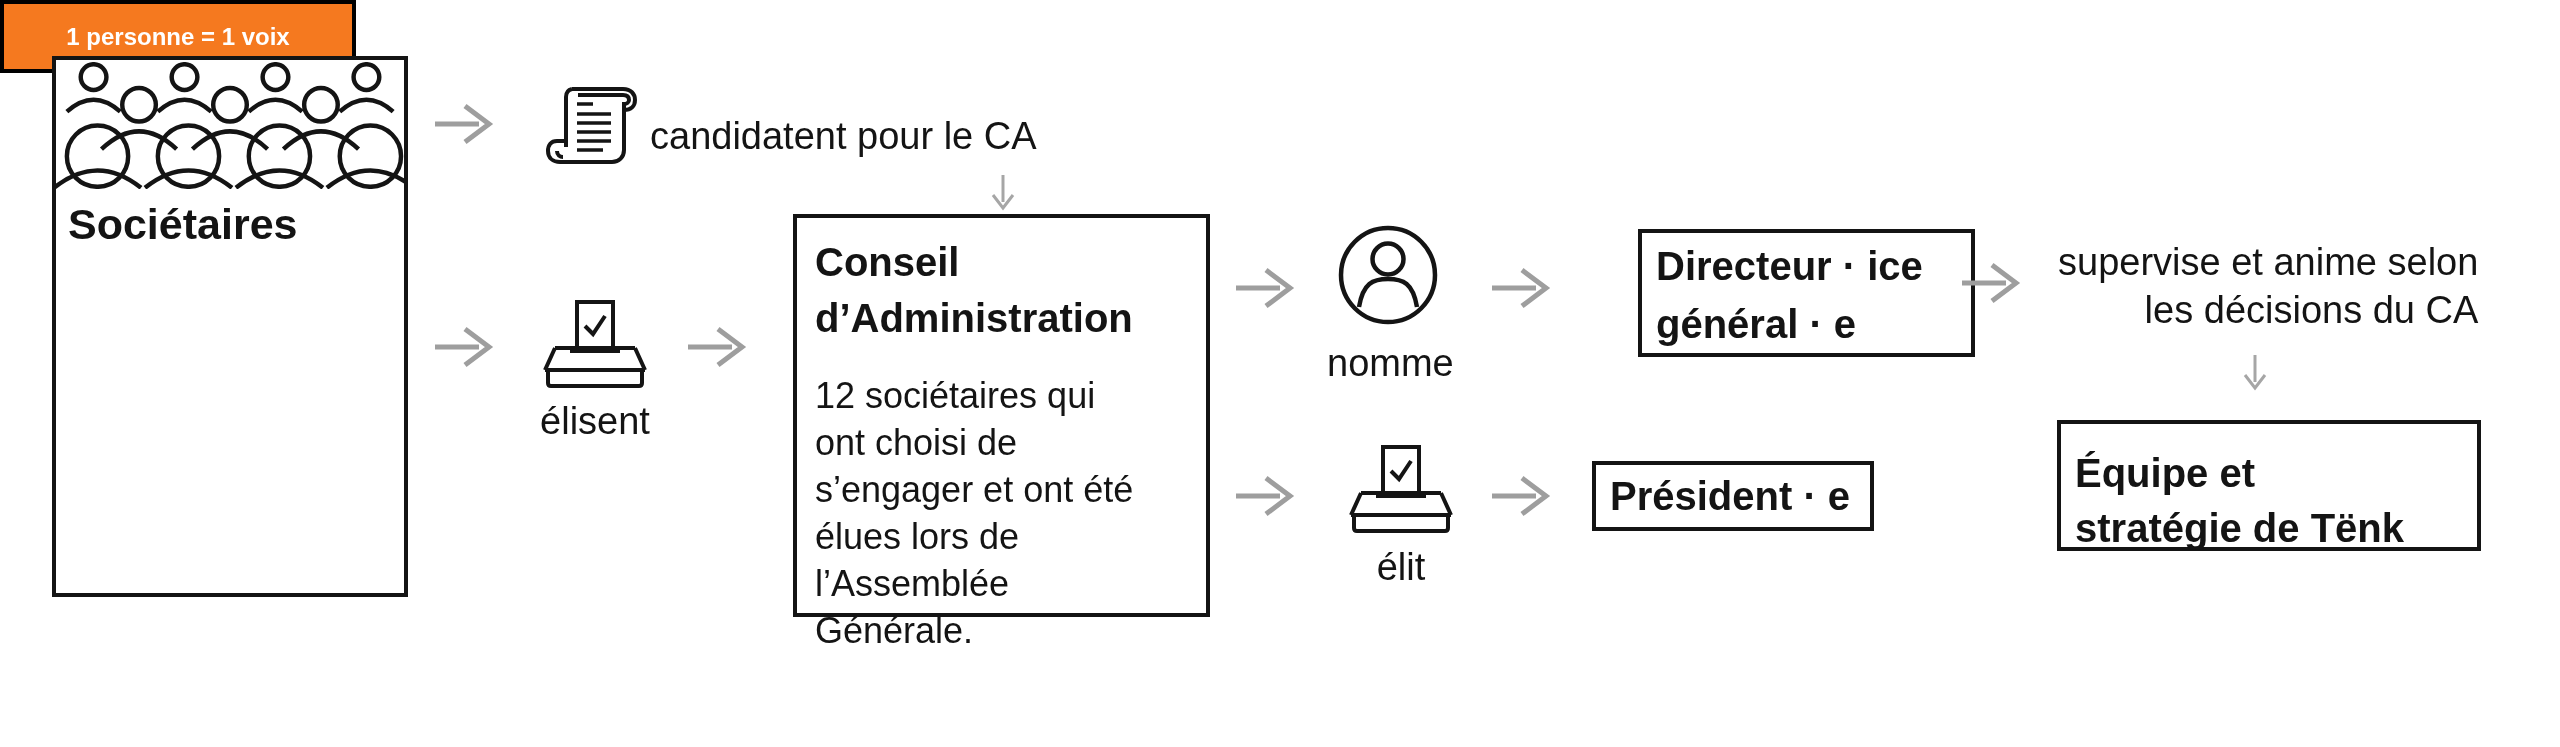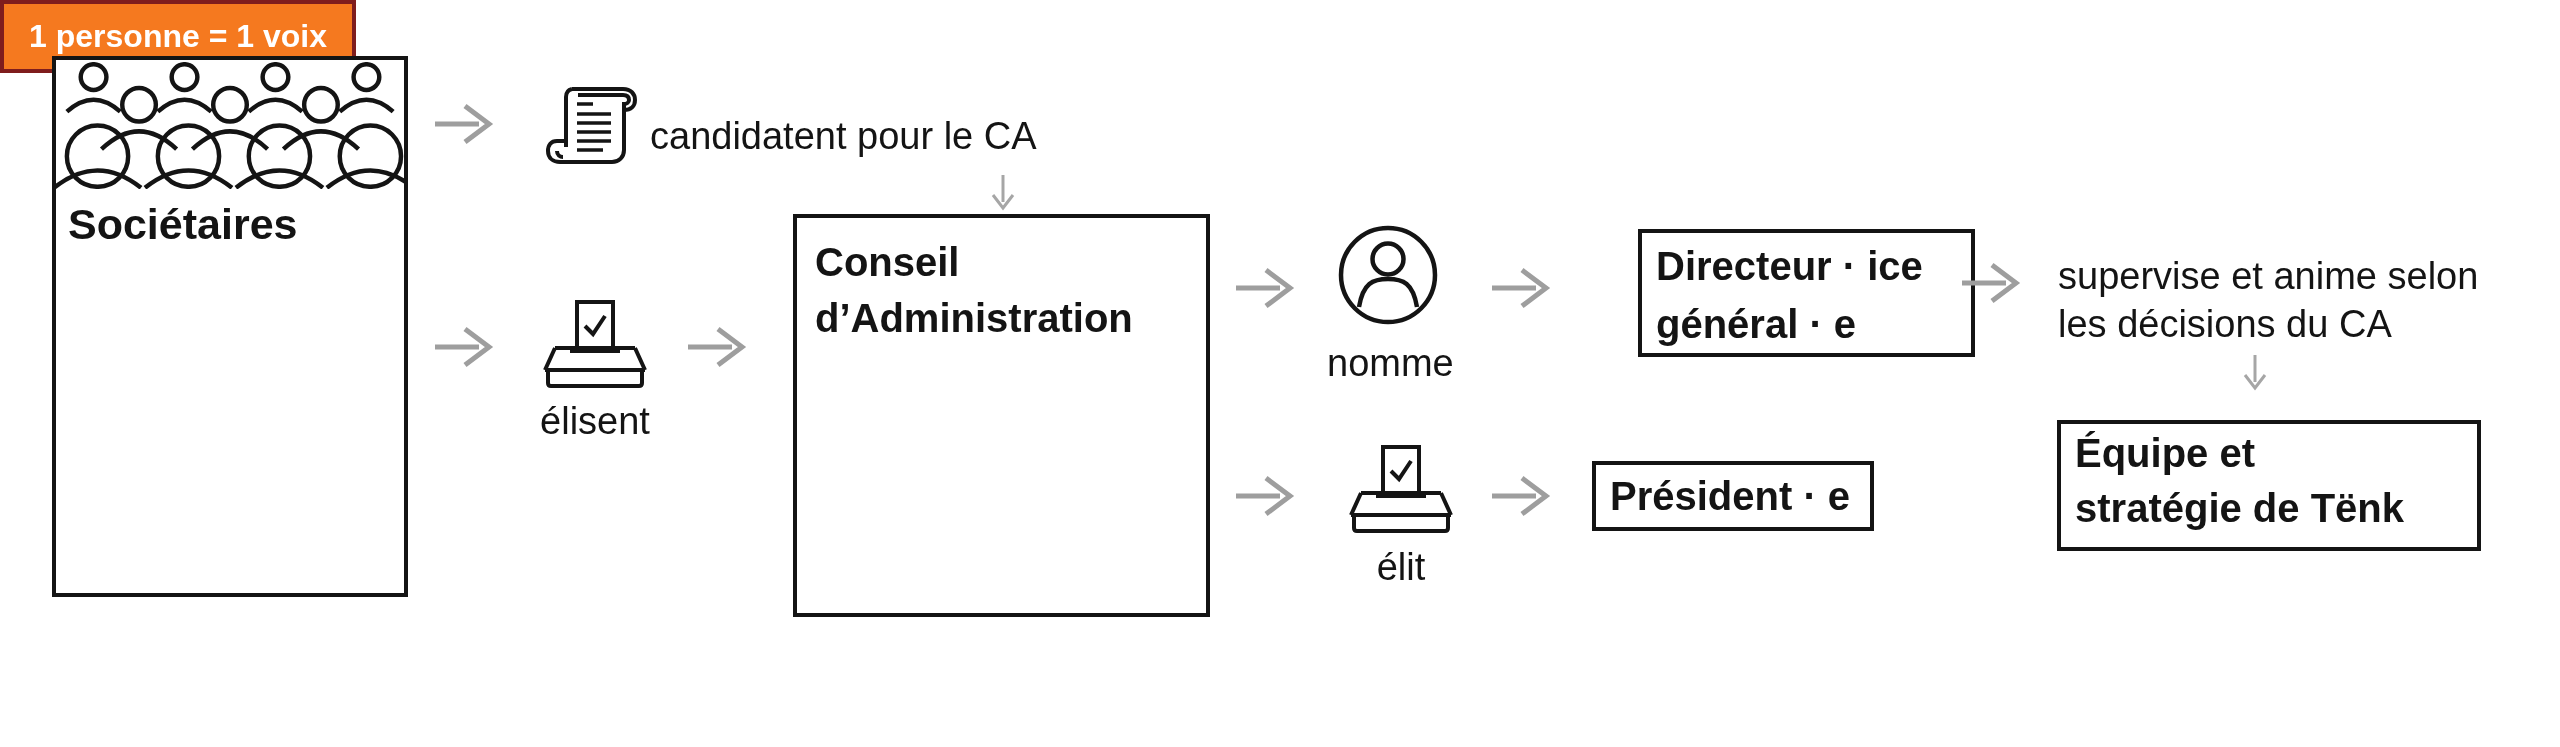--- a/index.html
+++ b/index.html
@@ -14,23 +14,23 @@
   .pre{white-space:pre-line;}
   .bold{font-weight:400;}
   svg{display:block;}
   .icon{position:absolute;}
   
   .societaires-box{left:52px;top:56px;width:356px;height:541px;}
   .crowd-icon{left:56px;top:62px;}
   .soc-title{left:68px;top:198px;width:330px;font-size:43px;font-weight:700;line-height:52px;}
   .soc-desc{left:68px;top:260px;width:330px;font-size:36px;line-height:47px;}
   .badge{
-    left:52px;top:617px;width:356px;height:73px;background:#F5791F;border:4px solid #7f1d1d;
+    left:52px;top:617px;width:356px;height:73px;background:#F5791F;border:4px solid #000000;
     box-sizing:border-box;display:flex;align-items:center;justify-content:center;
-    color:#ffffff;font-size:32px;font-weight:700;
+    color:#ffffff;font-size:24px;font-weight:700;
   }
   
   .scroll-icon{left:545px;top:84px;}
   .candidate-label{left:650px;top:112px;font-size:38px;line-height:48px;}
   
   .elisent-icon{left:540px;top:300px;}
   .elisent-label{left:528px;top:400px;width:134px;text-align:center;font-size:38px;}
   
   .conseil-box{left:793px;top:214px;width:417px;height:403px;padding:16px 18px;}
   .conseil-title{font-size:40px;font-weight:700;line-height:56px;}
@@ -38,22 +38,22 @@
   
   .person-icon{left:1337px;top:224px;}
   .nomme-label{left:1327px;top:342px;width:122px;text-align:center;font-size:38px;}
   .elit-icon{left:1346px;top:445px;}
   .elit-label{left:1340px;top:546px;width:122px;text-align:center;font-size:38px;}
   
   .directeur-box{left:1638px;top:229px;width:337px;height:128px;padding:4px 14px;
     font-size:40px;font-weight:700;line-height:58px;}
   .president-box{left:1592px;top:461px;width:282px;height:70px;padding:0 14px;
     display:flex;align-items:center;font-size:40px;font-weight:700;}
-  .supervise-label{left:2058px;top:252px;font-size:38px;line-height:48px;}
-  .equipe-box{left:2057px;top:420px;width:424px;height:131px;padding:2px 14px;
+  .supervise-label{left:2058px;top:238px;font-size:38px;line-height:48px;text-align:right;}
+  .equipe-box{left:2057px;top:420px;width:424px;height:131px;padding:22px 14px;
     font-size:40px;font-weight:700;line-height:55px;}
   
   .a1{left:433px;top:100px;} .a2{left:433px;top:323px;} .a3{left:686px;top:323px;}
   .a4{left:1234px;top:264px;} .a5{left:1490px;top:264px;} .a6{left:1960px;top:259px;}
   .a7{left:1234px;top:472px;} .a8{left:1490px;top:472px;}
   .d1{left:990px;top:174px;} .d2{left:2242px;top:354px;}
 </style>
 </head>
 <body>
 
@@ -141,20 +141,26 @@
   <span class="icon a3">
     <svg width="64" height="48" viewBox="0 0 64 48" fill="none" stroke="#9E9E9E" stroke-width="5">
       <path d="M2,24 H46"></path>
         <path d="M32,6 L56,24 L32,42"></path>
     </svg>
   </span>
 
   <div class="box conseil-box">
     <div class="conseil-title pre">Conseil
 d’Administration</div>
+    <div class="conseil-desc pre">12 sociétaires qui
+ont choisi de
+s’engager et ont été
+élues lors de
+l’Assemblée
+Générale.</div>
   </div>
 
   <span class="icon a4">
     <svg width="64" height="48" viewBox="0 0 64 48" fill="none" stroke="#9E9E9E" stroke-width="5">
       <path d="M2,24 H46"></path>
         <path d="M32,6 L56,24 L32,42"></path>
     </svg>
   </span>
   <span class="icon person-icon">
     <svg width="102" height="102" viewBox="0 0 102 102" fill="none" stroke="#141414" stroke-width="4.5">

